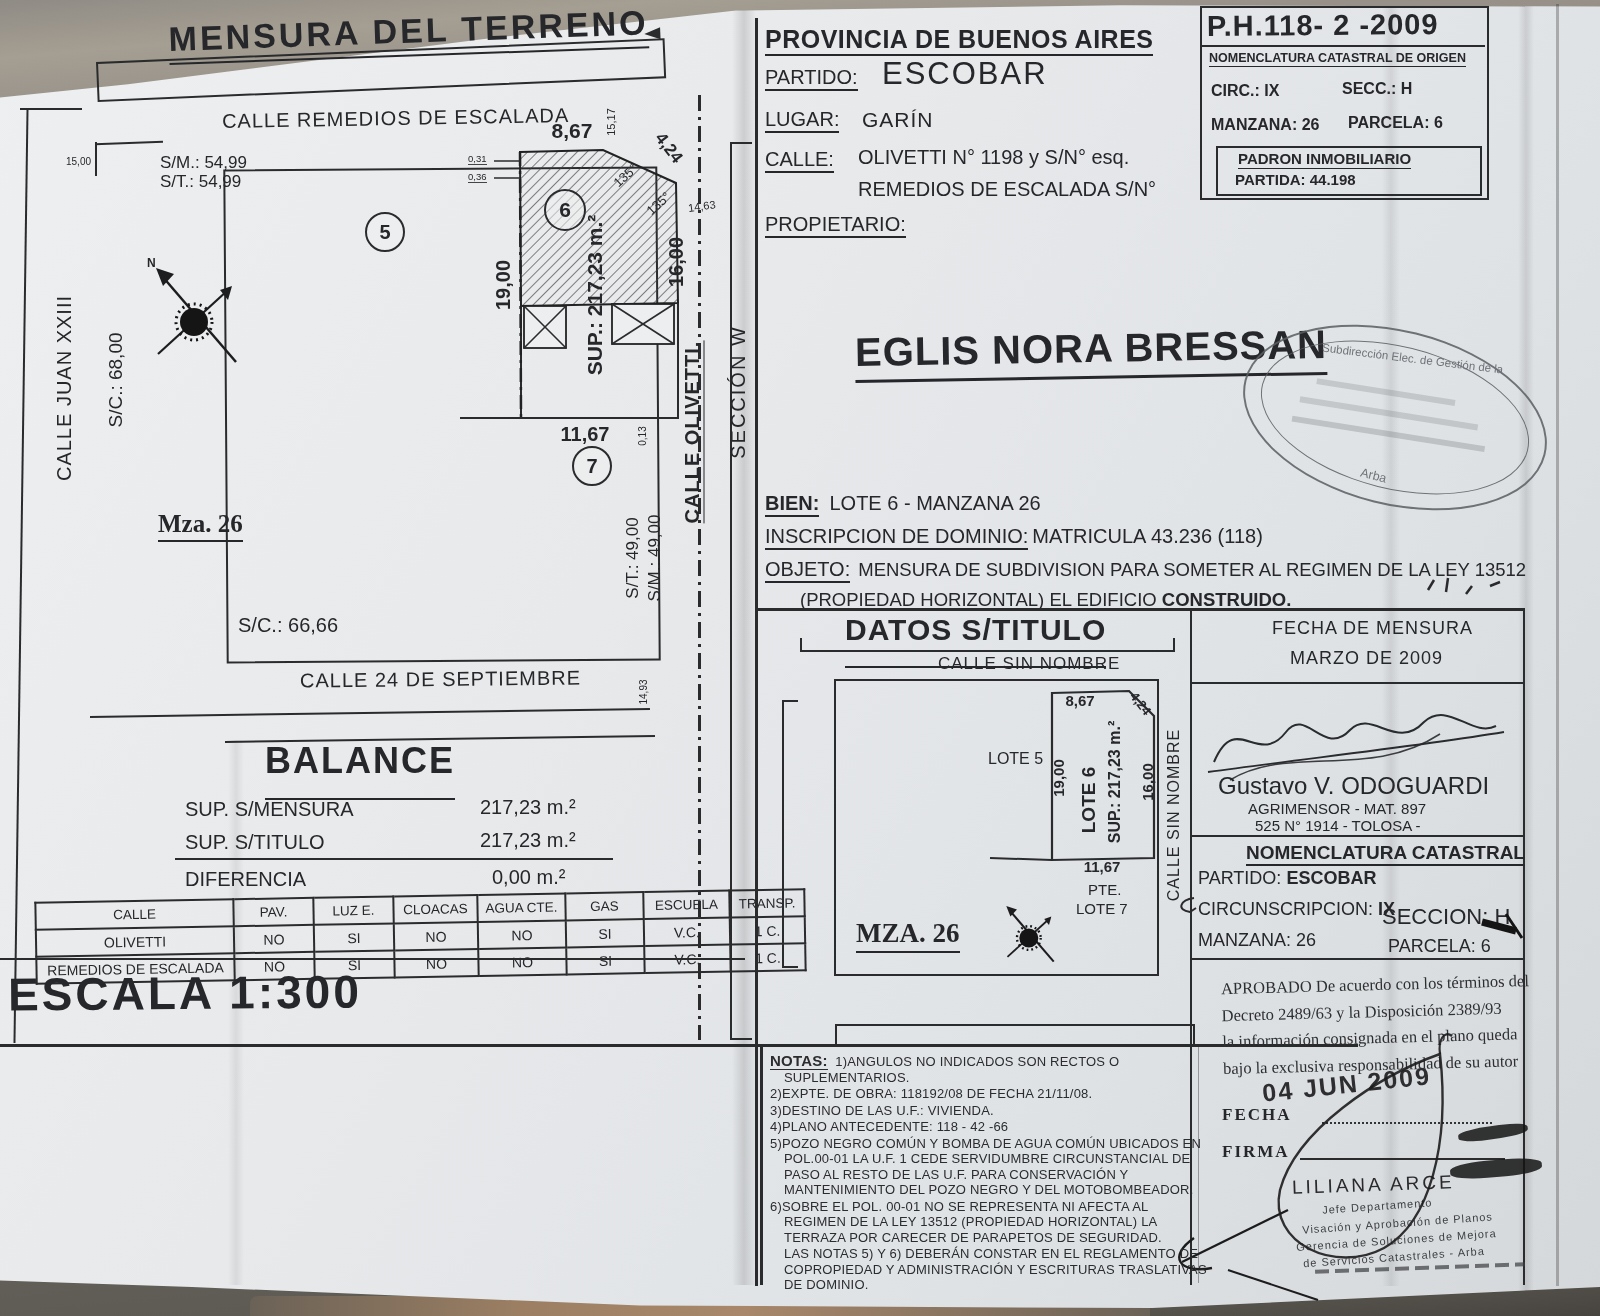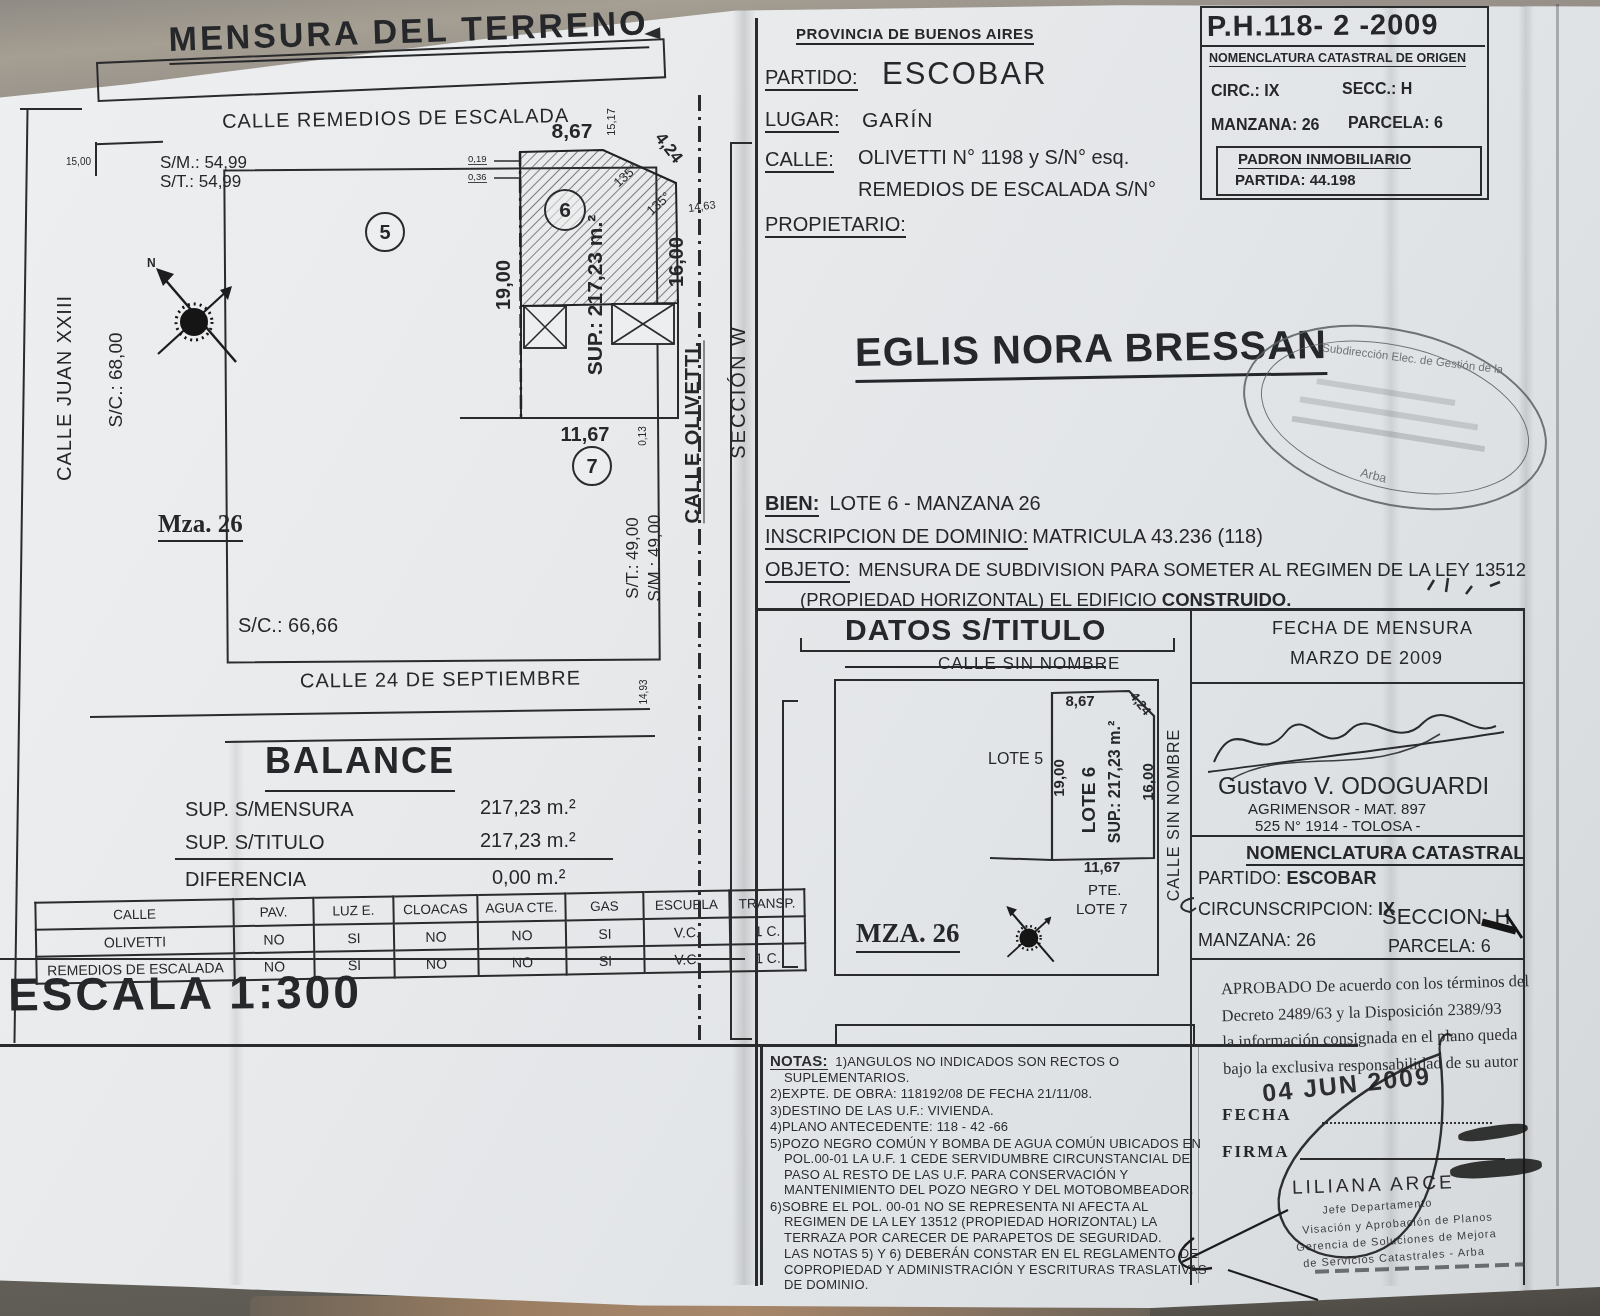--- a/index.html
+++ b/index.html
@@ -88,21 +88,21 @@
     <rect x="74" y="186" width="42" height="42" fill="#eceeef" stroke="#222" stroke-width="1.8"></rect>
     <line x1="74" y1="186" x2="116" y2="228" class="svgink" stroke-width="1.6"></line>
     <line x1="116" y1="186" x2="74" y2="228" class="svgink" stroke-width="1.6"></line>
     <rect x="162" y="184" width="62" height="40" fill="#eceeef" stroke="#222" stroke-width="1.8"></rect>
     <line x1="162" y1="184" x2="224" y2="224" class="svgink" stroke-width="1.6"></line>
     <line x1="224" y1="184" x2="162" y2="224" class="svgink" stroke-width="1.6"></line>
   </svg>
   <div class="a b ctr" style="left:572px;top:131px;font-size:21px;">8,67</div>
   <div class="a rot" style="left:611px;top:122px;font-size:11px;">15,17</div>
   <div class="a b" style="left:652px;top:138px;font-size:17px;transform:rotate(52deg);">4,24</div>
-  <div class="a" style="left:468px;top:153px;font-size:9.5px;border-bottom:1px solid #444;">0,19</div>
+  <div class="a" style="left:468px;top:153px;font-size:9.5px;border-bottom:1px solid #444;">0,31</div>
   <div class="a" style="left:468px;top:171px;font-size:9.5px;border-bottom:1px solid #444;">0,36</div>
   <div class="a" style="left:612px;top:168px;font-size:13px;transform:rotate(-42deg);">135°</div>
   <div class="a" style="left:645px;top:196px;font-size:13px;transform:rotate(-42deg);">135°</div>
   <div class="a circle ctr" style="left:565px;top:210px;width:38px;height:38px;font-size:21px;">
       <span>6</span>
     </div>
   <div class="a rot b" style="left:503px;top:285px;font-size:20px;">19,00</div>
   <div class="a rot b" style="left:595px;top:295px;font-size:21px;">SUP.: 217,23 m.²</div>
   <div class="a rot b" style="left:676px;top:262px;font-size:20px;">16,00</div>
   <div class="a" style="left:688px;top:200px;font-size:11px;transform:rotate(-8deg);">14,63</div>
@@ -119,21 +119,21 @@
   <div class="a line" style="left:90px;top:712px;width:560px;height:2px;transform:rotate(-.8deg);"></div>
   <div class="a line" style="left:225px;top:738px;width:430px;height:2px;transform:rotate(-.8deg);"></div>
 
   <div class="a" style="left:698px;top:95px;width:2.5px;height:945px;background:repeating-linear-gradient(180deg,#2a2b2d 0 16px,transparent 16px 22px,#2a2b2d 22px 25px,transparent 25px 31px);"></div>
   <div class="a rot b" style="left:692px;top:432px;font-size:20px;letter-spacing:1px;"><span class="u1">CALLE  OLIVETTI.</span></div>
   <div class="a line" style="left:730px;top:142px;width:2px;height:898px;"></div>
   <div class="a line" style="left:730px;top:142px;width:22px;height:2px;"></div>
   <div class="a line" style="left:730px;top:1038px;width:22px;height:2px;"></div>
   <div class="a rot" style="left:738px;top:392px;font-size:20px;letter-spacing:2px;">SECCIÓN  W</div>
 
-  <div class="a b" style="left:265px;top:740px;font-size:36px;letter-spacing:2px;border-bottom:2.5px solid #26272a;padding-bottom:8px;">BALANCE</div>
+  <div class="a b" style="left:265px;top:740px;font-size:36px;letter-spacing:2px;border-bottom:2.5px solid #26272a;padding-bottom:16px;">BALANCE</div>
   <div class="a" style="left:185px;top:798px;font-size:20px;">SUP. S/MENSURA</div>
   <div class="a" style="left:480px;top:796px;font-size:20px;">217,23 m.²</div>
   <div class="a" style="left:185px;top:831px;font-size:20px;">SUP. S/TITULO</div>
   <div class="a" style="left:480px;top:829px;font-size:20px;">217,23 m.²</div>
   <div class="a line" style="left:175px;top:858px;width:438px;height:2px;"></div>
   <div class="a" style="left:185px;top:868px;font-size:20px;">DIFERENCIA</div>
   <div class="a" style="left:492px;top:866px;font-size:20px;">0,00 m.²</div>
 
   <div class="a" style="left:35px;top:895px;transform:rotate(-1deg);">
     <table class="serv">
@@ -171,21 +171,21 @@
     </tbody>
       </table>
   </div>
 
   <div class="a line" style="left:0px;top:958px;width:745px;height:2px;"></div>
   <div class="a b" style="left:8px;top:966px;font-size:46px;letter-spacing:3px;transform:rotate(-.5deg);">ESCALA 1:300</div>
   <div class="a line" style="left:0px;top:1044px;width:1358px;height:3px;"></div>
 
   <div class="a line" style="left:755px;top:18px;width:2.5px;height:1268px;"></div>
 
-  <div class="a b" style="left:765px;top:25px;font-size:15px;letter-spacing:.5px;margin-left:31px;"><span class="u">PROVINCIA DE BUENOS AIRES</span></div>
+  <div class="a b" style="left:765px;top:25px;font-size:25px;letter-spacing:.5px;"><span class="u">PROVINCIA DE BUENOS AIRES</span></div>
   <div class="a" style="left:765px;top:66px;font-size:20px;"><span class="u">PARTIDO:</span></div>
   <div class="a" style="left:882px;top:56px;font-size:31px;letter-spacing:2px;">ESCOBAR</div>
   <div class="a" style="left:765px;top:108px;font-size:20px;"><span class="u">LUGAR:</span></div>
   <div class="a" style="left:862px;top:108px;font-size:21px;letter-spacing:1px;">GARÍN</div>
   <div class="a" style="left:765px;top:148px;font-size:20px;"><span class="u">CALLE:</span></div>
   <div class="a" style="left:858px;top:146px;font-size:20px;">OLIVETTI N° 1198 y S/N° esq.</div>
   <div class="a" style="left:858px;top:178px;font-size:20px;">REMEDIOS DE ESCALADA S/N°</div>
   <div class="a" style="left:765px;top:213px;font-size:20px;"><span class="u">PROPIETARIO:</span></div>
 
   <div class="a" style="left:1200px;top:6px;width:285px;height:190px;border:2.5px solid #2a2b2d;"></div>

